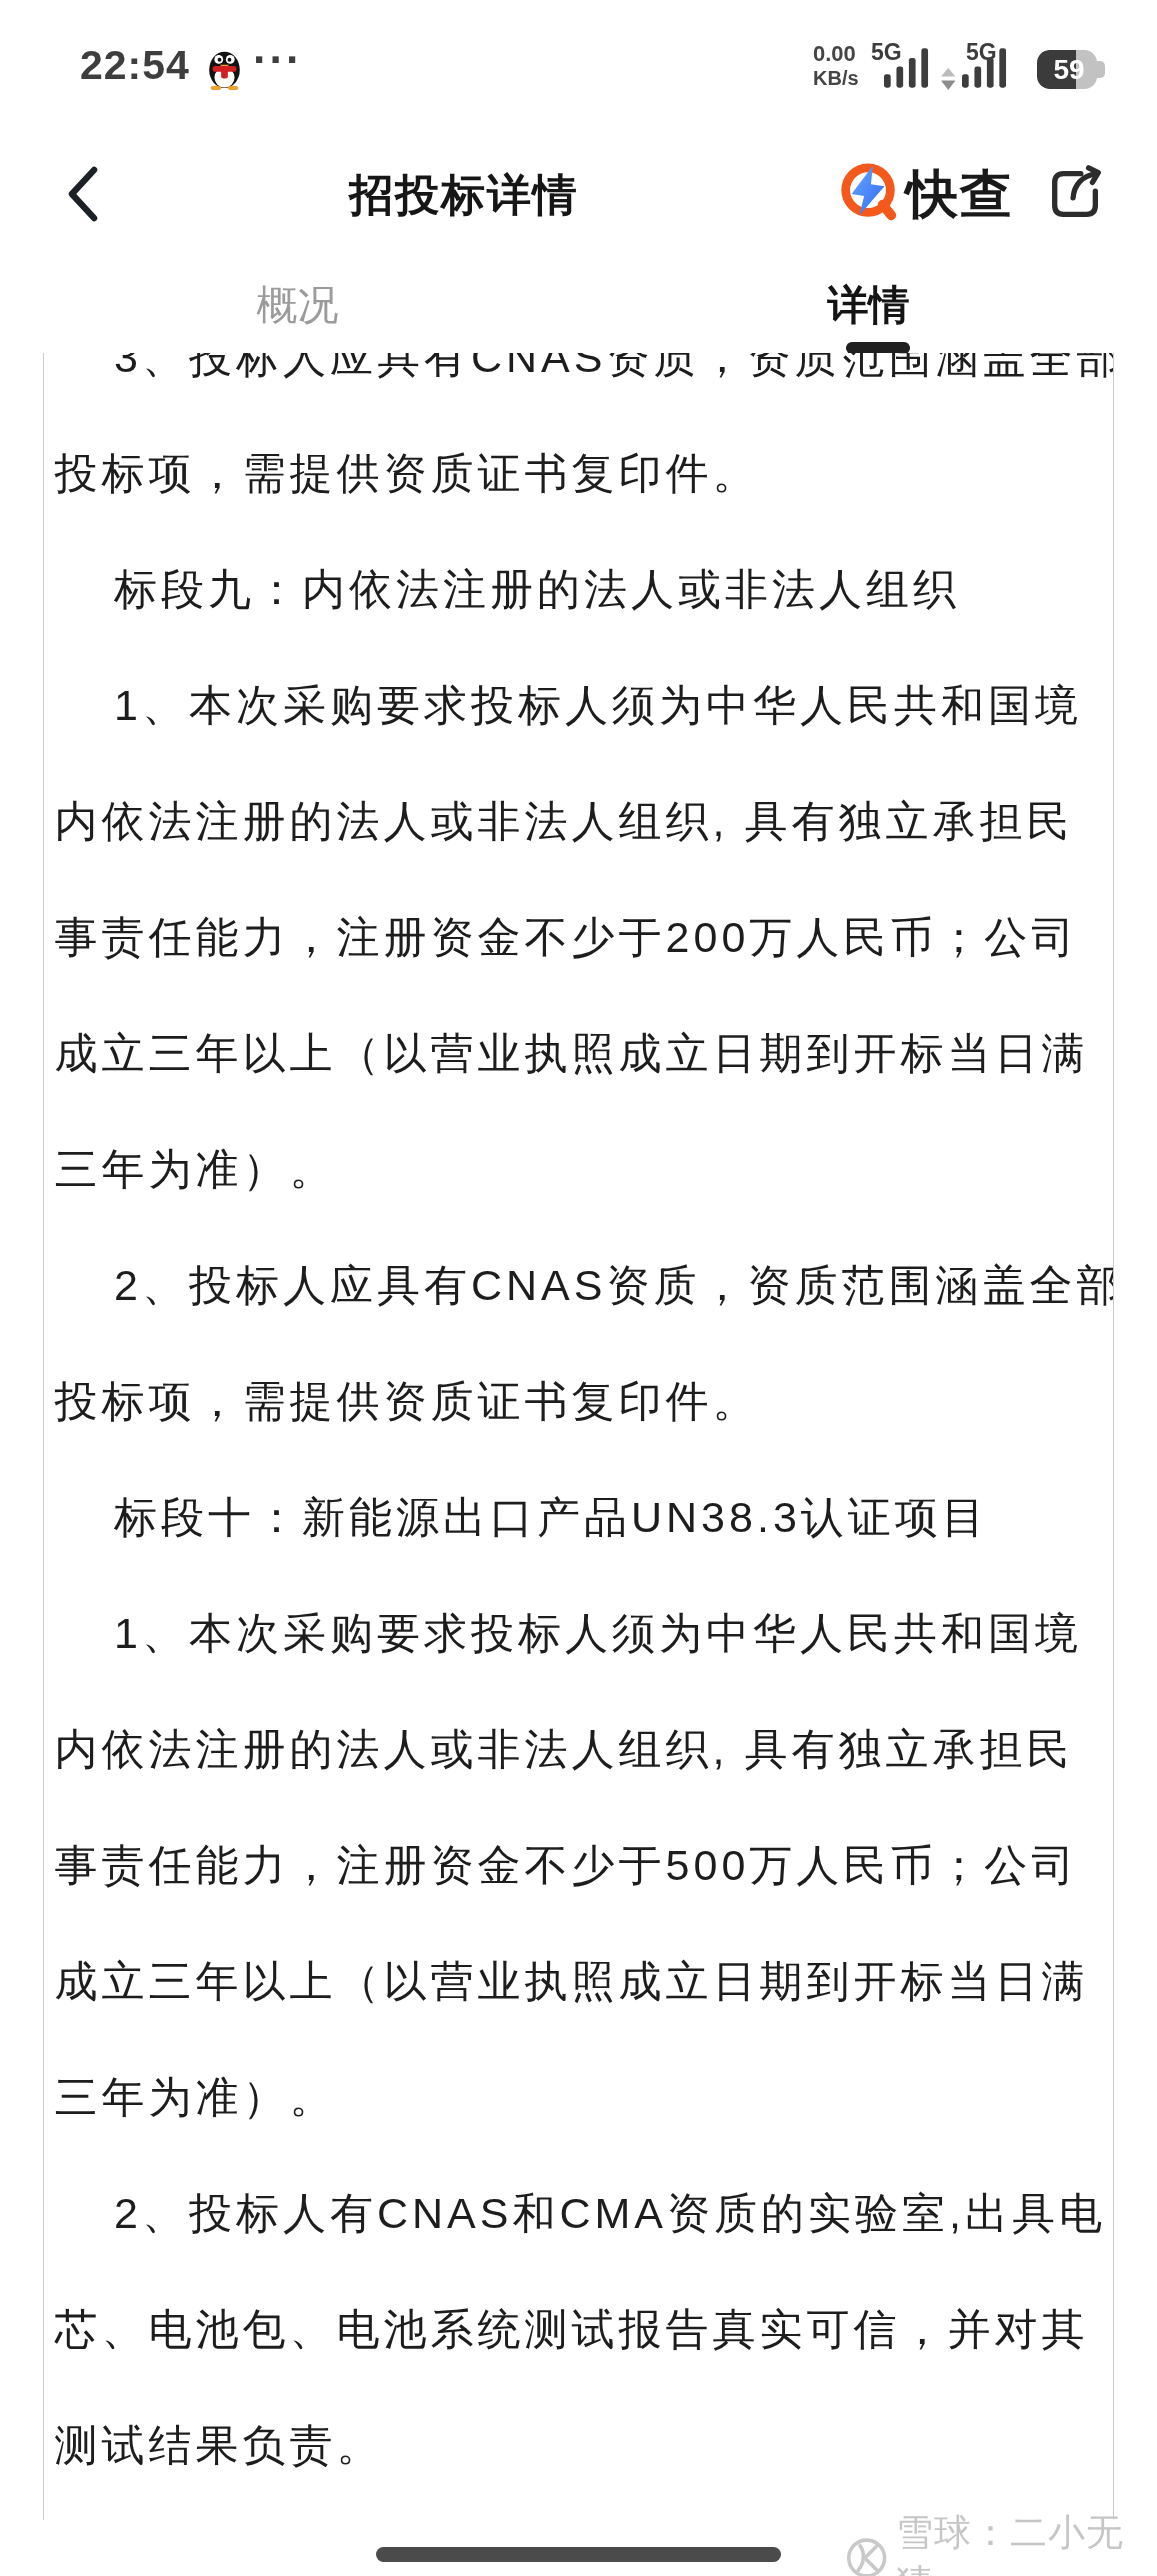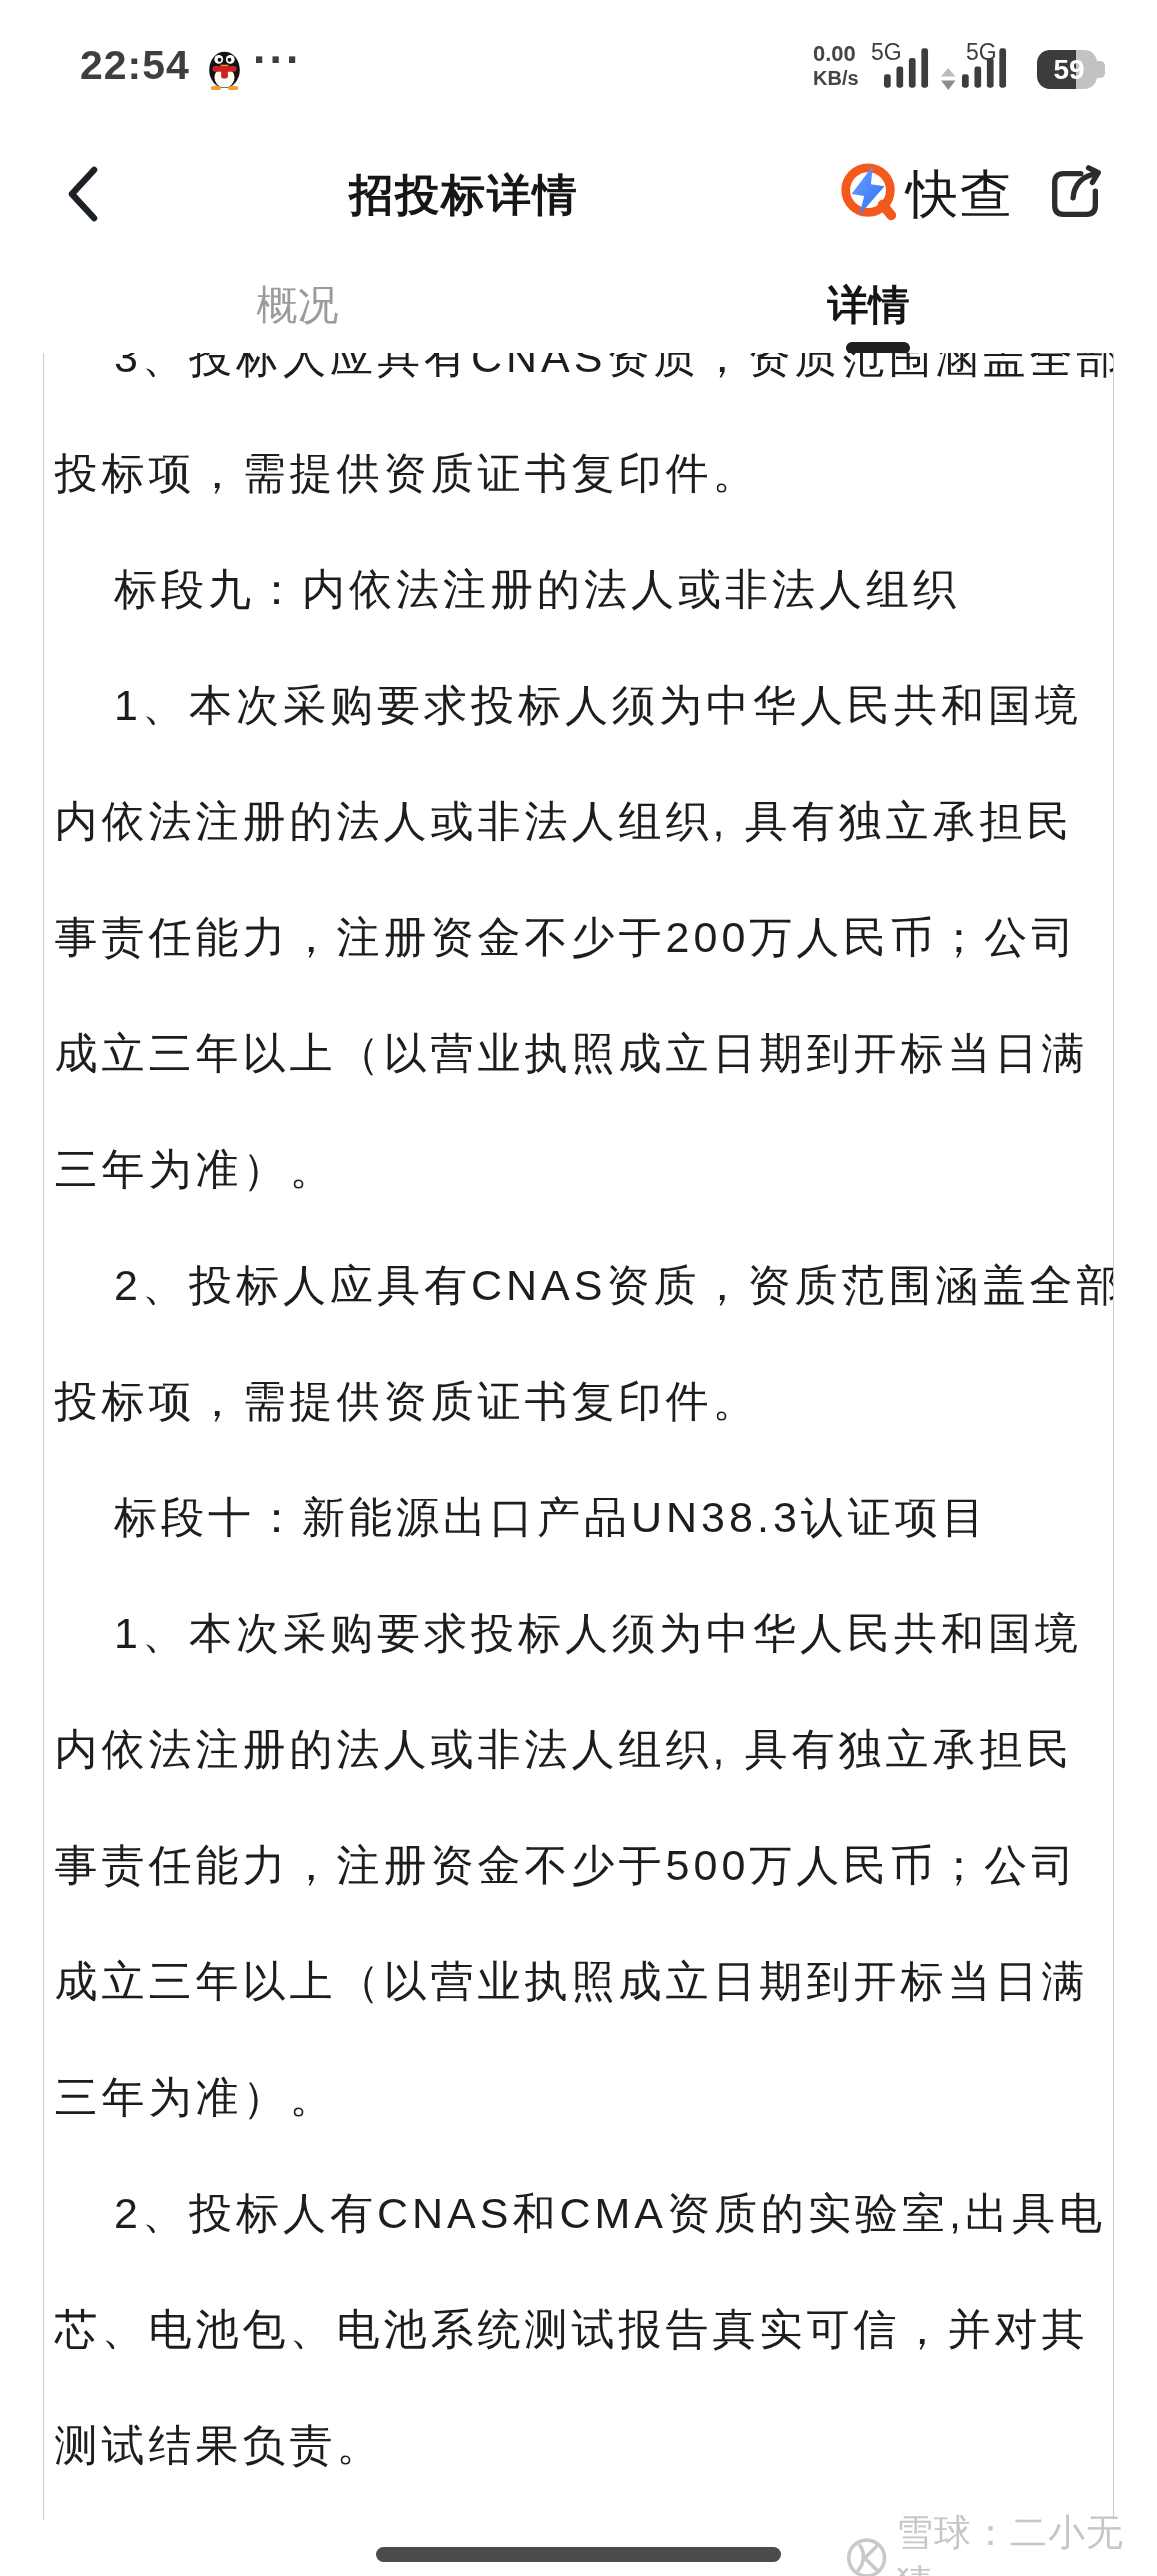--- a/index.html
+++ b/index.html
@@ -9,37 +9,37 @@
     -webkit-font-smoothing:antialiased;
   }
   .abs{position:absolute;}
 
   
   .time{left:80px;top:42px;font-size:41px;font-weight:bold;color:#3e3e3e;letter-spacing:1px;}
   .qq{left:206px;top:46px;}
   .dots{left:253px;top:35px;font-size:44px;font-weight:bold;color:#3e3e3e;letter-spacing:1.9px;}
   .net{left:813px;top:41px;text-align:left;color:#454545;font-weight:bold;line-height:25px;font-size:22px;}
   .net .unit{font-size:20px;}
-  .simlabel{font-size:23px;font-weight:normal;color:#3d3d3d;}
+  .simlabel{font-size:23px;font-weight:bold;color:#3d3d3d;}
   .sim1-label{left:871px;top:39px;}
   .sim2-label{left:966px;top:39px;}
   .bars1{left:884px;top:48px;}
   .bars2{left:962px;top:48px;}
   .updown{left:941px;top:68px;}
   .battery{left:1037px;top:50px;width:69px;height:39px;}
   .battery .pill{position:absolute;left:0;top:0;width:60px;height:39px;border-radius:12.5px;background:#c2c2c2;overflow:hidden;}
   .battery .fill{position:absolute;left:0;top:0;width:39px;height:39px;background:#3b3b3b;border-radius:12.5px 0 0 12.5px;}
   .battery .pct{position:absolute;left:0;top:0;width:64px;text-align:center;color:#ffffff;font-weight:bold;font-size:28px;line-height:39px;}
   .battery .nub{position:absolute;left:60px;top:10.6px;width:7.7px;height:17.4px;background:#c2c2c2;border-radius:0 4.8px 4.8px 0;}
 
   
   .back{left:64px;top:164px;width:39px;height:60px;cursor:pointer;}
   .title{left:0;top:166px;width:928px;text-align:center;font-size:44px;font-weight:bold;color:#161616;letter-spacing:1.9px;}
   .brand{left:836px;top:160px;display:flex;align-items:center;}
-  .brand-name{font-size:52px;font-weight:normal;color:#191919;letter-spacing:1.9px;margin-left:3.9px;line-height:64px;}
+  .brand-name{font-size:52px;font-weight:bold;color:#191919;letter-spacing:1.9px;margin-left:3.9px;line-height:64px;}
   .share{left:1046px;top:164px;width:60px;height:60px;}
 
   
   .tab{top:278px;width:579px;text-align:center;font-size:41px;}
   .tab-overview{left:8px;color:#9b9b9b;}
   .tab-detail{left:579px;color:#141414;font-weight:600;}
   .tab-underline{left:846px;top:342px;width:64px;height:11.6px;border-radius:5.8px;background:#1f1f1f;}
 
   
   .doc-frame{

